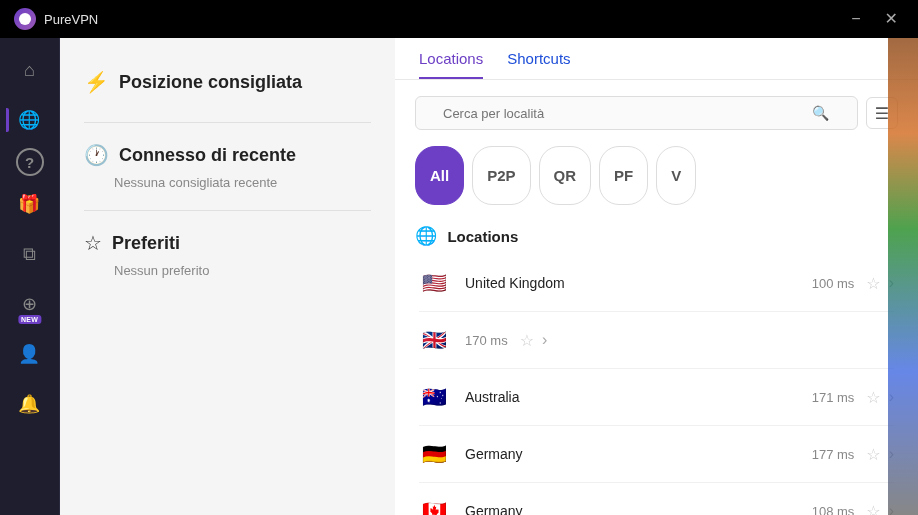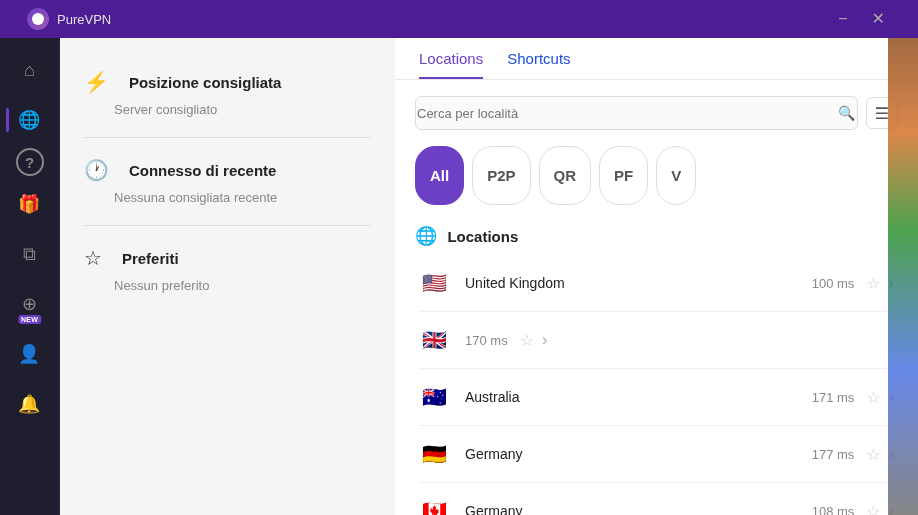--- a/index.html
+++ b/index.html
@@ -8,25 +8,25 @@
       height: 515px;
       font-family: 'Segoe UI', Arial, sans-serif;
       background: #1a1a2e;
       overflow: hidden;
       display: flex;
       flex-direction: column;
     }
 
     
     .titlebar {
-      background: #4c1d95;
+      background: #000000;
       height: 38px;
       display: flex;
       align-items: center;
-      padding: 0 27px;
+      padding: 0 14px;
       flex-shrink: 0;
     }
     .titlebar-logo {
       width: 22px;
       height: 22px;
       border-radius: 50%;
       background: linear-gradient(135deg, #6c3fc5, #9b59b6);
       display: flex;
       align-items: center;
       justify-content: center;
@@ -139,24 +139,23 @@
       display: flex;
       align-items: center;
       gap: 10px;
       margin-bottom: 8px;
     }
     .section-icon {
       font-size: 20px;
       color: #333;
     }
     .section-title {
-      font-size: 15px;
+      font-size: 18px;
       font-weight: 600;
       color: #222;
-      margin-left: 10px;
     }
     .section-subtitle {
       font-size: 13px;
       color: #888;
       padding-left: 30px;
       margin-top: 4px;
     }
     .section-divider {
       height: 1px;
       background: #e0e0e0;
@@ -201,21 +200,21 @@
       align-items: center;
       gap: 8px;
       flex-shrink: 0;
     }
     .search-box {
       flex: 1;
       display: flex;
       align-items: center;
       border: 1px solid #ddd;
       border-radius: 6px;
-      padding: 8px 1px;
+      padding: 8px 27px;
       background: #fafafa;
     }
     .search-input {
       border: none;
       background: none;
       outline: none;
       font-size: 13px;
       color: #333;
       flex: 1;
     }
@@ -372,21 +371,20 @@
     <div class="sidebar-item" style="color:#888; font-size:18px;">🔔</div>
   </div>
 
   <div class="left-panel">
 
     <div class="section">
       <div class="section-header">
         <span class="section-icon">⚡</span>
         <span class="section-title">Posizione consigliata</span>
       </div>
-      <div class="section-subtitle">Server consigliato</div>
     </div>
 
     <div class="section-divider"></div>
 
     <div class="section">
       <div class="section-header">
         <span class="section-icon">🕐</span>
         <span class="section-title">Connesso di recente</span>
       </div>
       <div class="section-subtitle">Nessuna consigliata recente</div>

